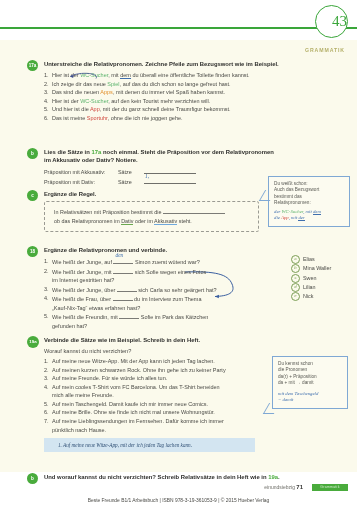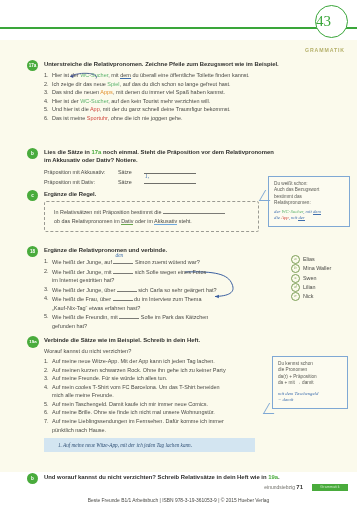--- a/index.html
+++ b/index.html
@@ -28,21 +28,21 @@
     top: 5px;
     right: 9px;
     width: 31px;
     height: 31px;
     border: 1.6px solid #3aa63a;
     border-radius: 50%;
     background: #ffffff;
     color: #3aa63a;
     font-size: 15px;
     line-height: 31px;
-    text-align: left;
+    text-align: right;
     font-family: "Liberation Serif", serif;
     z-index: 5;
   }
   .header-rule {
     position: absolute;
     top: 27px;
     left: 0;
     width: 357px;
     height: 2.2px;
     background: #3aa63a;

